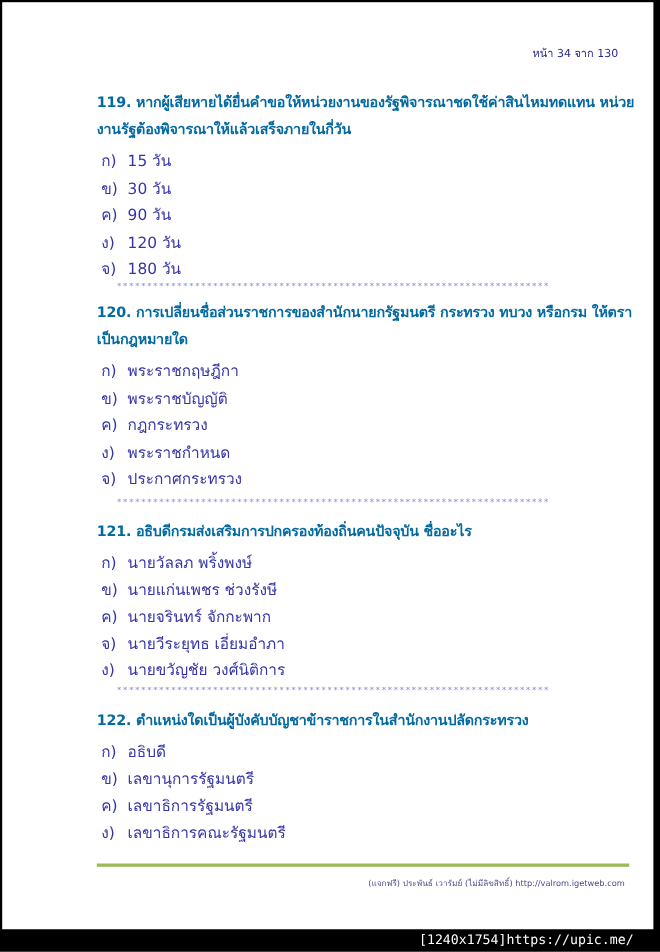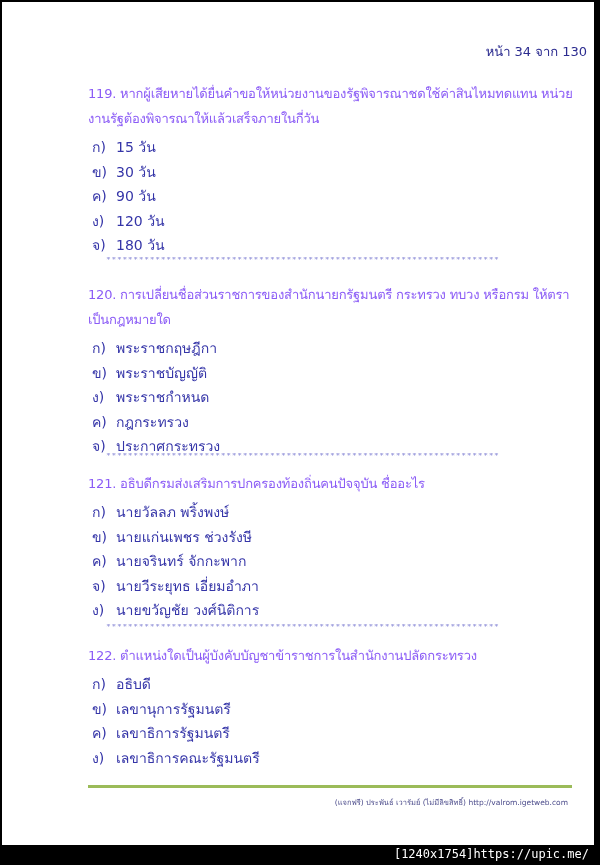--- a/index.html
+++ b/index.html
@@ -6,28 +6,28 @@
     body {
       width: 600px; height: 865px; background: #000;
       position: relative; overflow: hidden;
       font-family: "DejaVu Sans", "Liberation Sans", sans-serif;
     }
     .page {
       position: absolute; left: 2px; top: 2px; width: 592px; height: 843px;
       background: #fff;
     }
     .page-number {
-      position: absolute; right: 7px; top: 39px;
-      font-size: 13px; color: #2b2b8f; margin-left: 40px;
+      position: absolute; right: 32px; top: 39px;
+      font-size: 10px; color: #2b2b8f; margin-left: 40px;
     }
     .question {
       position: absolute; left: 86px; width: 490px;
     }
     .q-text {
-      font-size: 13px; font-weight: normal; color: #8b5cf6;
+      font-size: 13px; font-weight: bold; color: #0369a1;
       line-height: 25px; margin: 0;
       letter-spacing: -0.2px;
     }
     .options { margin: 4px 0 0 0; padding: 0; list-style: none; }
     .option {
       font-size: 14px; color: #3535a8; line-height: 24.5px; height: 24.5px;
       padding-left: 4px;
     }
     .option .key { display: inline-block; width: 24px; }
     .separator {
@@ -41,21 +41,21 @@
       background: #9bbb59;
     }
     .footer-text {
       position: absolute; right: 26px; top: 794px;
       font-size: 7.5px; color: #4a4a8a;
     }
     .caption-bar {
       position: absolute; left: 0; top: 845px; width: 600px; height: 20px; background: #000;
     }
     .caption {
-      position: absolute; right: 11px; top: 2px;
+      position: absolute; right: 24px; top: 2px;
       font-family: "DejaVu Sans Mono", monospace; font-size: 12px; color: #fff;
     }
   </style>
 </head>
 <body>
 
 <div class="page">
   <div class="page-number">หน้า 34 จาก 130</div>
 
   <div class="question" style="top:79px;">
@@ -63,27 +63,27 @@
     <ul class="options">
       <li class="option"><span class="key">ก)</span><span>15 วัน</span></li>
       <li class="option"><span class="key">ข)</span><span>30 วัน</span></li>
       <li class="option"><span class="key">ค)</span><span>90 วัน</span></li>
       <li class="option"><span class="key">ง)</span><span>120 วัน</span></li>
       <li class="option"><span class="key">จ)</span><span>180 วัน</span></li>
     </ul>
   </div>
   <div class="separator" style="top:255px;">************************************************************************</div>
 
-  <div class="question" style="top:280px;">
+  <div class="question" style="top:270px;">
     <p class="q-text">120.  การเปลี่ยนชื่อส่วนราชการของสำนักนายกรัฐมนตรี กระทรวง ทบวง หรือกรม ให้ตราเป็นกฎหมายใด</p>
     <ul class="options">
       <li class="option"><span class="key">ก)</span><span>พระราชกฤษฎีกา</span></li>
       <li class="option"><span class="key">ข)</span><span>พระราชบัญญัติ</span></li>
+      <li class="option"><span class="key">ค)</span><span>กฎกระทรวง</span></li>
       <li class="option"><span class="key">ง)</span><span>พระราชกำหนด</span></li>
-      <li class="option"><span class="key">ค)</span><span>กฎกระทรวง</span></li>
       <li class="option"><span class="key">จ)</span><span>ประกาศกระทรวง</span></li>
     </ul>
   </div>
   <div class="separator" style="top:451px;">************************************************************************</div>
 
   <div class="question" style="top:469px;">
     <p class="q-text">121. อธิบดีกรมส่งเสริมการปกครองท้องถิ่นคนปัจจุบัน ชื่ออะไร</p>
     <ul class="options">
       <li class="option"><span class="key">ก)</span><span>นายวัลลภ พริ้งพงษ์</span></li>
       <li class="option"><span class="key">ข)</span><span>นายแก่นเพชร ช่วงรังษี</span></li>

